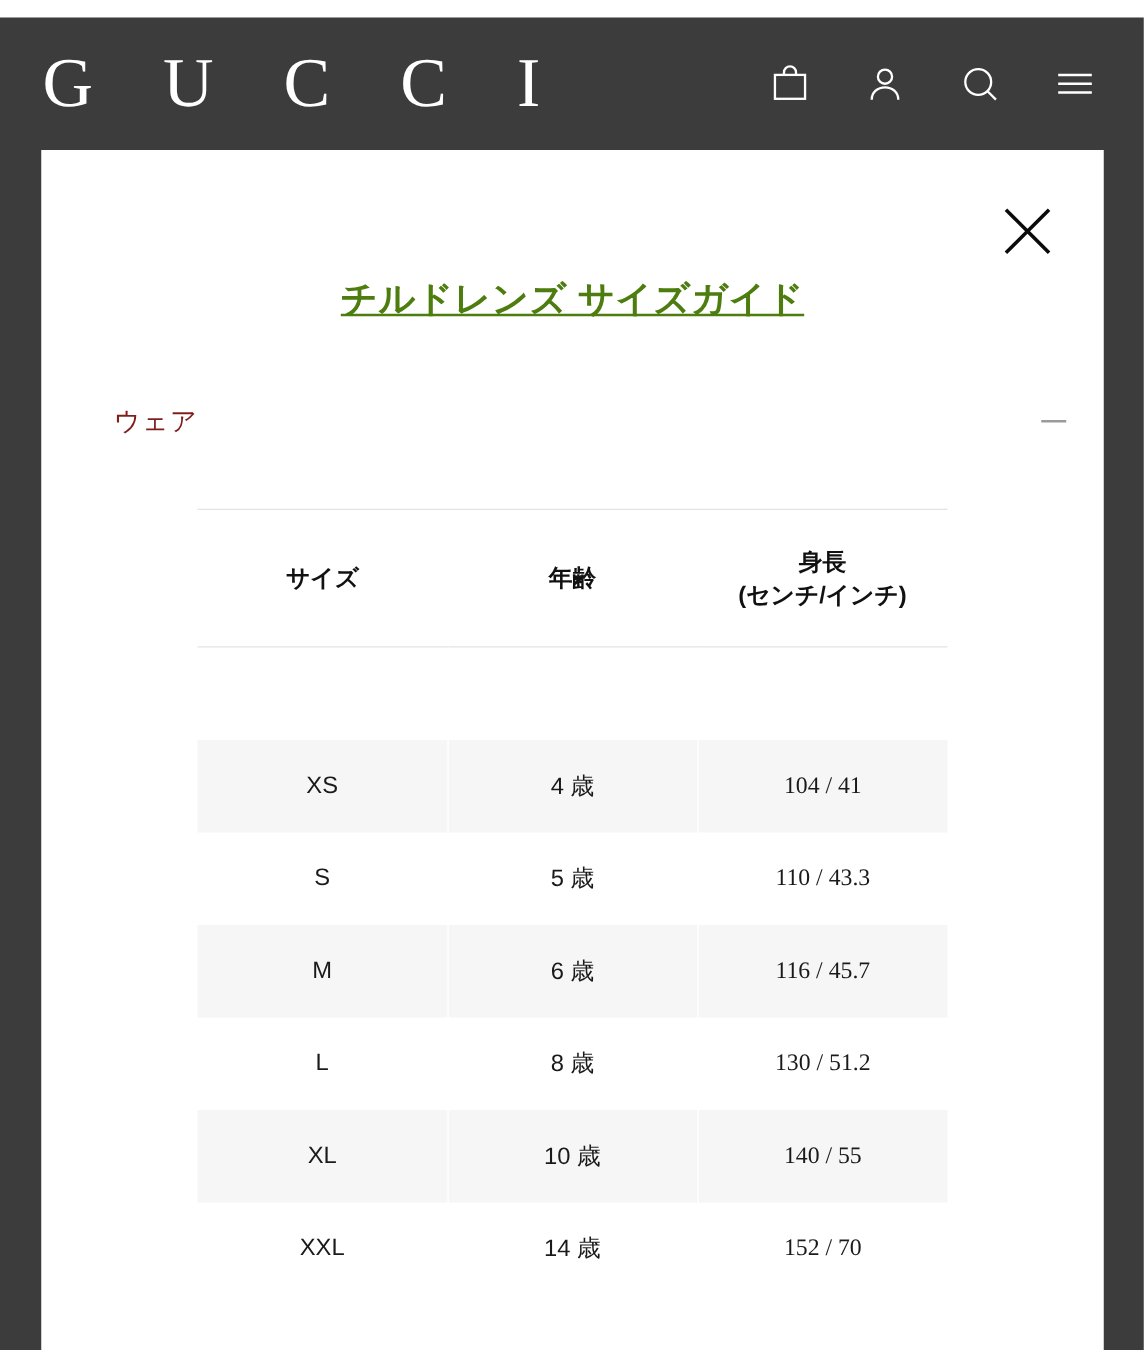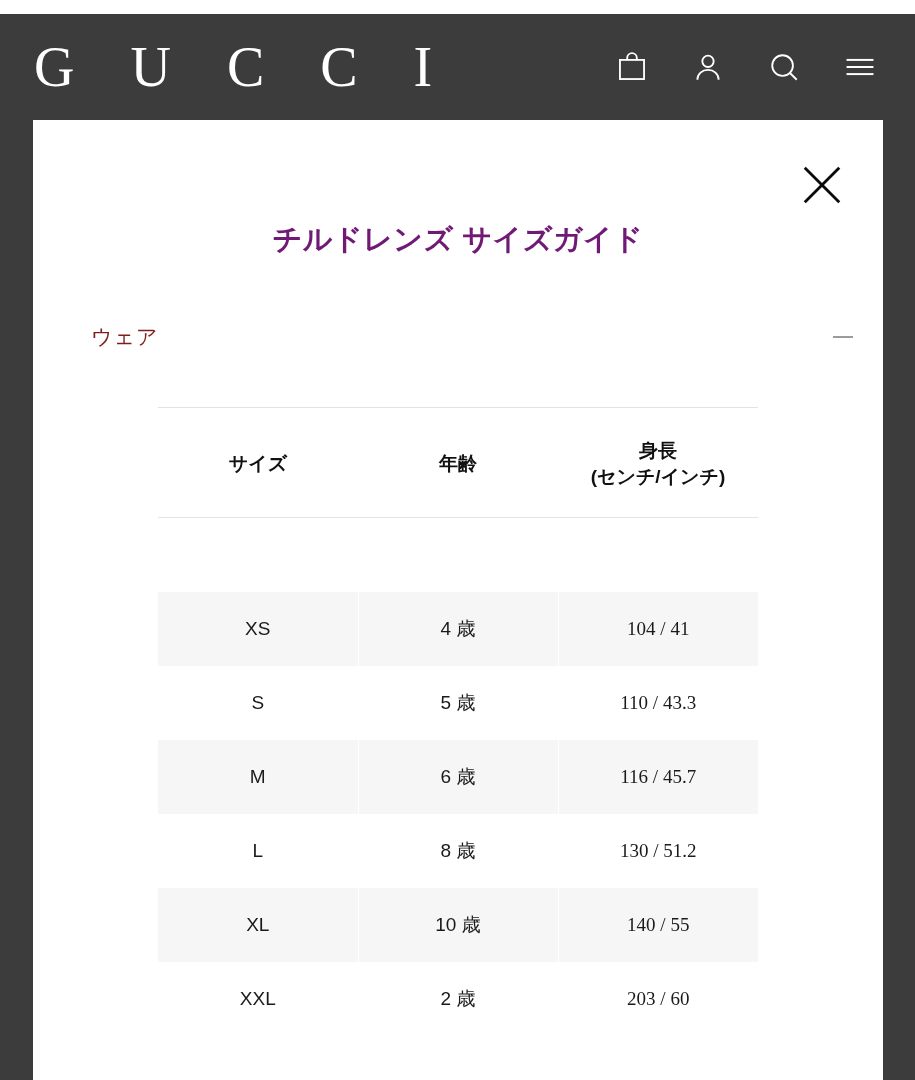--- a/index.html
+++ b/index.html
@@ -90,22 +90,23 @@
   .modal-close svg { display: block; width: 46px; height: 46px; }
 
   .modal-title {
     position: absolute;
     top: 100px;
     left: 0;
     width: 850px;
     text-align: center;
     font-size: 29px;
     font-weight: bold;
-    color: #701a75;
+    color: #4d7c0f;
     letter-spacing: 0.5px;
+    text-decoration: underline;
   }
 
   .section-row {
     position: absolute;
     top: 188px;
     left: 0;
     width: 850px;
     height: 58px;
     display: flex;
     align-items: center;
@@ -273,19 +274,19 @@
         <td>8 歳</td>
         <td>130 / 51.2</td>
       </tr>
       <tr class="alt">
         <td>XL</td>
         <td>10 歳</td>
         <td>140 / 55</td>
       </tr>
       <tr>
         <td>XXL</td>
-        <td>2 歳</td>
-        <td>203 / 60</td>
+        <td>14 歳</td>
+        <td>152 / 70</td>
       </tr>
     </tbody>
   </table>
 
 </div>
 
 </body></html>

